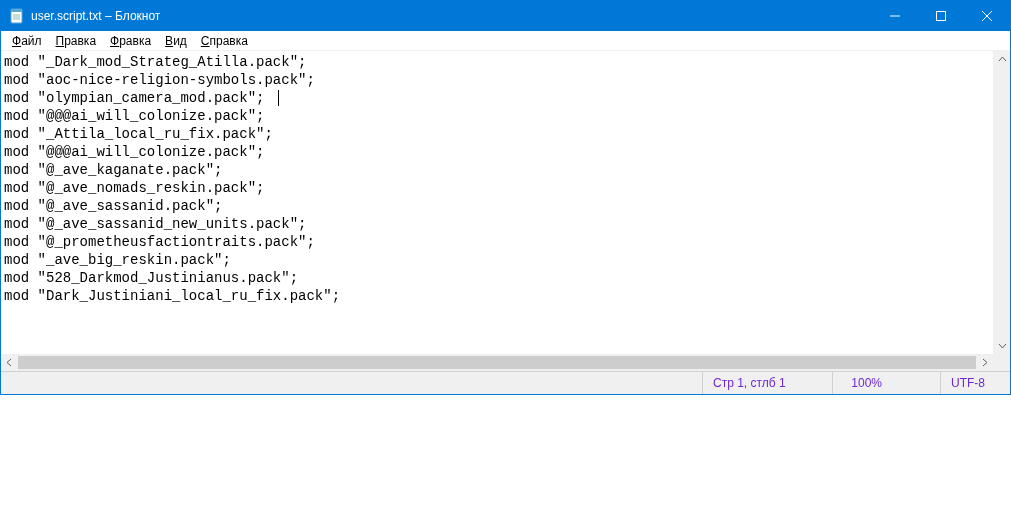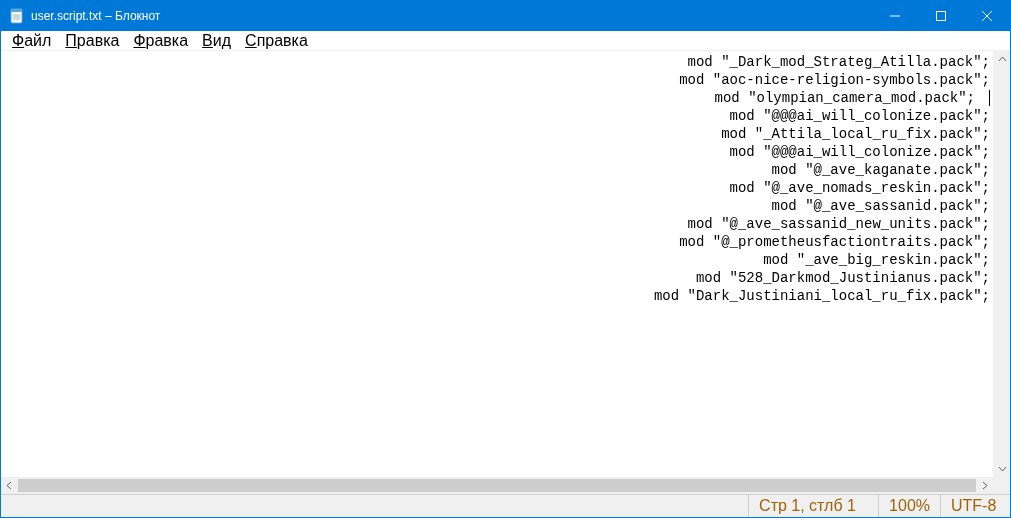--- a/index.html
+++ b/index.html
@@ -1,44 +1,44 @@
 <!DOCTYPE html>
 <html><head>
 <meta charset="utf-8">
 <style>
   * { box-sizing: border-box; margin: 0; padding: 0; }
   html, body { width: 1011px; height: 518px; overflow: hidden; font-family: "Segoe UI", Tahoma, sans-serif; }
-  .window { width: 1011px; height: 518px; display: flex; flex-direction: column; border: 1px solid #0078d7; background: #fff; text-align: right; }
+  .window { width: 1011px; height: 395px; display: flex; flex-direction: column; border: 1px solid #0078d7; background: #fff; }
   .titlebar { height: 30px; background: #0078d7; display: flex; align-items: center; color: #fff; }
   .titlebar .icon { width: 16px; height: 16px; margin: 0 6px 0 8px; display: flex; align-items: center; justify-content: center; }
   .titlebar .title { font-size: 12px; flex: 0 0 auto; }
   .titlebar .spacer { flex: 1 1 auto; }
   .win-btn { width: 46px; height: 30px; display: flex; align-items: center; justify-content: center; color: #fff; }
-  .menubar { height: 20px; background: #fff; display: flex; align-items: center; padding: 0 4px; font-size: 16px; border-bottom: 1px solid #f0f0f0; }
+  .menubar { height: 20px; background: #fff; display: flex; align-items: center; padding: 0 4px; font-size: 12px; border-bottom: 1px solid #f0f0f0; }
   .menu-item { padding: 2px 7px; cursor: default; }
   .menu-item .ul { text-decoration: underline; }
   .editor-wrap { flex: 1 1 auto; position: relative; background: #fff; display: flex; }
   .editor { flex: 1 1 auto; white-space: pre; font-family: Consolas, "Courier New", monospace; font-size: 14px; line-height: 18px; padding: 2px 3px; color: #000; overflow: hidden; }
   .vscroll { width: 17px; background: #f0f0f0; position: relative; border-left: 1px solid #f0f0f0; }
   .vscroll .arrow { width: 17px; height: 17px; display: flex; align-items: center; justify-content: center; position: absolute; left: 0; }
   .vscroll .arrow.up { top: 0; }
   .vscroll .arrow.down { bottom: 0; }
   .hscroll-row { height: 17px; background: #f0f0f0; display: flex; }
   .hscroll { flex: 1 1 auto; position: relative; }
   .hscroll .arrow { width: 17px; height: 17px; display: flex; align-items: center; justify-content: center; position: absolute; top: 0; }
   .hscroll .arrow.left { left: 0; }
   .hscroll .arrow.right { right: 0; }
   .scroll-corner { width: 17px; height: 17px; background: #f0f0f0; }
   .thumb-h { position: absolute; top: 2px; left: 17px; right: 17px; height: 13px; background: #cdcdcd; }
-  .statusbar { height: 23px; background: #f0f0f0; border-top: 1px solid #d0d0d0; display: flex; align-items: stretch; font-size: 16px; color: #a16207; }
+  .statusbar { height: 23px; background: #f0f0f0; border-top: 1px solid #d0d0d0; display: flex; align-items: stretch; font-size: 12px; color: #6d28d9; }
   .status-spacer { flex: 1 1 auto; }
   .status-cell { display: flex; align-items: center; padding: 0 10px; border-left: 1px solid #d0d0d0; }
   .status-cell.wide { min-width: 130px; }
   .status-cell.zoom { min-width: 60px; justify-content: flex-end; }
-  .status-cell.enc { min-width: 70px; }
+  .status-cell.enc { min-width: 70px; margin-left: 48px; }
   .caret { display: inline-block; width: 1px; height: 16px; background: #000; vertical-align: text-bottom; margin-left: 14px; }
   svg { display: block; }
 </style>
 </head>
 <body>
 
 <div class="window">
 
   <div class="titlebar">
     <span class="icon">

